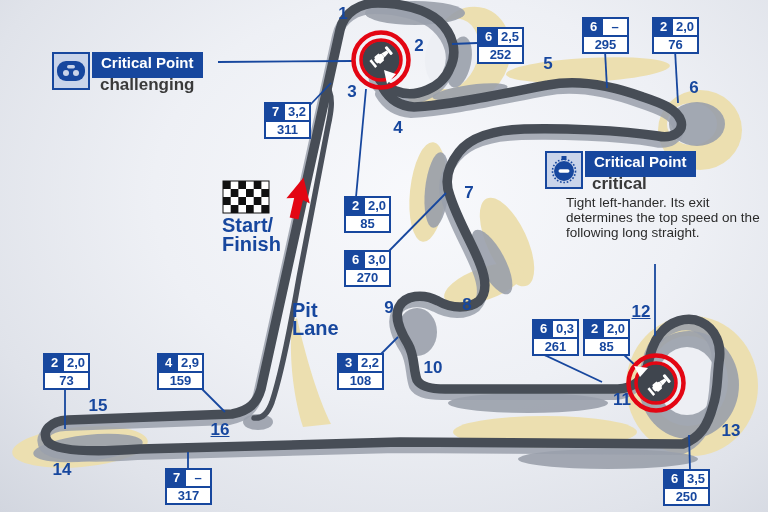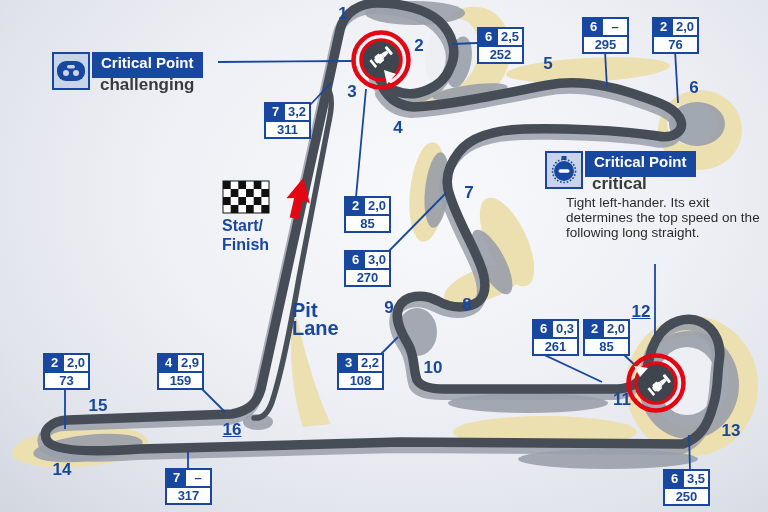--- a/index.html
+++ b/index.html
@@ -38,21 +38,21 @@
     background:#c9d4ea;border:2px solid #17479e;z-index:5;
     display:flex;align-items:center;justify-content:center;
   }
   .bar{
     position:absolute;height:26px;background:#17479e;color:#fff;
     font-size:15px;font-weight:bold;line-height:22px;padding:0 9px;z-index:5;
   }
   .sev{position:absolute;font-size:17px;color:#3a3a3a;font-weight:600;z-index:5;}
   .desc{position:absolute;font-size:13.5px;line-height:15px;color:#2b2b2b;z-index:5;}
   
-  .biglabel{position:absolute;color:#17479e;font-weight:bold;font-size:16px;line-height:19px;z-index:4;}
+  .biglabel{position:absolute;color:#17479e;font-weight:bold;font-size:20px;line-height:19px;z-index:4;}
   .biglabel.pit{font-size:20px;line-height:18px;}
 </style>
 </head>
 <body>
 
 <div class="stage">
 
   <svg class="map" width="768" height="512" viewBox="0 0 768 512">
 
     <g fill="#ecdfb0">
@@ -212,21 +212,21 @@
       <div class="corner" style="left: 694px; top: 88px;">6</div>
       <div class="corner" style="left: 469px; top: 193px;">7</div>
       <div class="corner" style="left: 467px; top: 305px;">8</div>
       <div class="corner" style="left: 389px; top: 308px;">9</div>
       <div class="corner" style="left: 433px; top: 368px;">10</div>
       <div class="corner" style="left: 622px; top: 400px;">11</div>
       <div class="corner" style="left: 641px; top: 312px; text-decoration: underline;">12</div>
       <div class="corner" style="left: 731px; top: 431px;">13</div>
       <div class="corner" style="left: 62px; top: 470px;">14</div>
       <div class="corner" style="left: 98px; top: 406px;">15</div>
-      <div class="corner" style="left: 232px; top: 430px; text-decoration: underline;">16</div>
+      <div class="corner" style="left: 220px; top: 430px; text-decoration: underline;">16</div>
     </div>
   <div id="boxes">
       <div class="databox" style="left: 264px; top: 102px;">
         <div class="row1">
           <span class="gear">7</span>
           <span class="val">3,2</span>
         </div>
         <div class="speed">311</div>
       </div>
       <div class="databox" style="left: 477px; top: 27px;">

